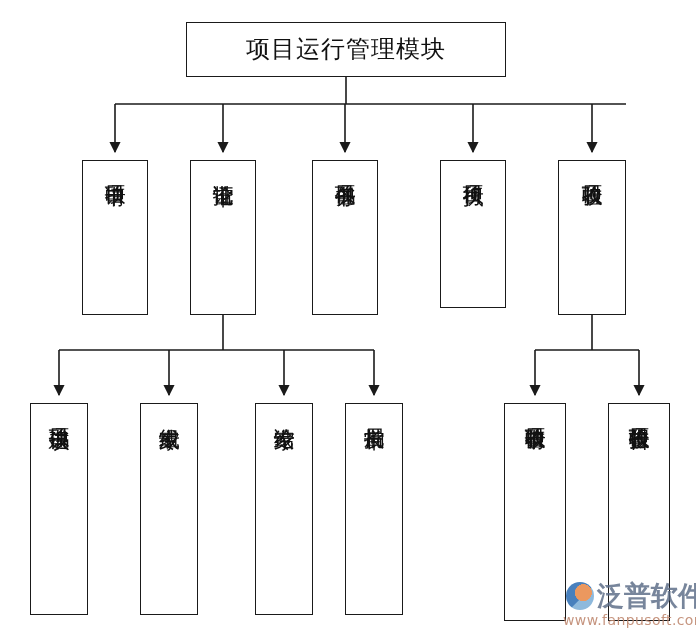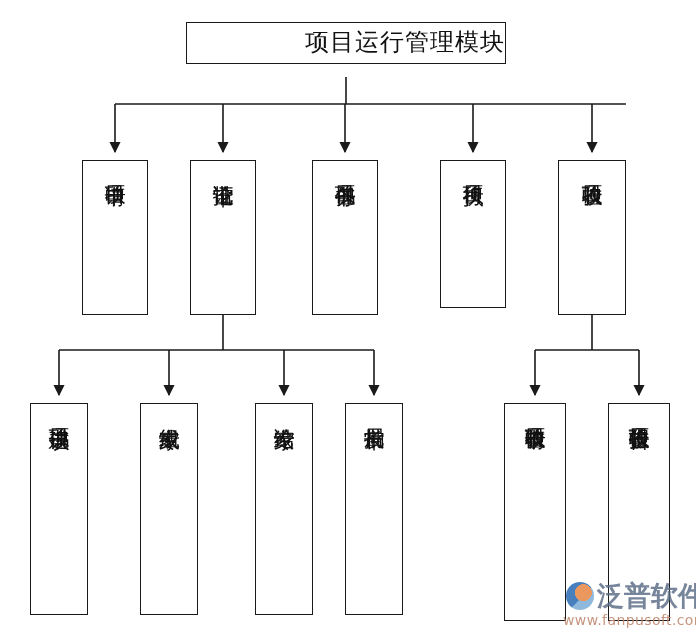--- a/index.html
+++ b/index.html
@@ -140,21 +140,21 @@
       <path d="M 284 350 L 284 395" marker-end="url(#arrow)"></path>
       <path d="M 374 350 L 374 395" marker-end="url(#arrow)"></path>
 
       <path d="M 592 315 L 592 350"></path>
       <path d="M 535 350 L 639 350"></path>
       <path d="M 535 350 L 535 395" marker-end="url(#arrow)"></path>
       <path d="M 639 350 L 639 395" marker-end="url(#arrow)"></path>
     </g>
   </svg>
 
-  <div class="node horizontal" style="left:186px; top:22px; width:320px; height:42px;justify-content:flex-end;">
+  <div class="node horizontal" style="left:186px; top:22px; width:320px; height:55px;">
     <span class="node-label">项目运行管理模块</span>
   </div>
 
   <div class="node vertical" style="left:82px; top:160px; width:66px; height:155px;">
     <span class="node-label">项目申请</span>
   </div>
 
   <div class="node vertical" style="left:190px; top:160px; width:66px; height:155px;">
     <span class="node-label">论证审批</span>
   </div>

